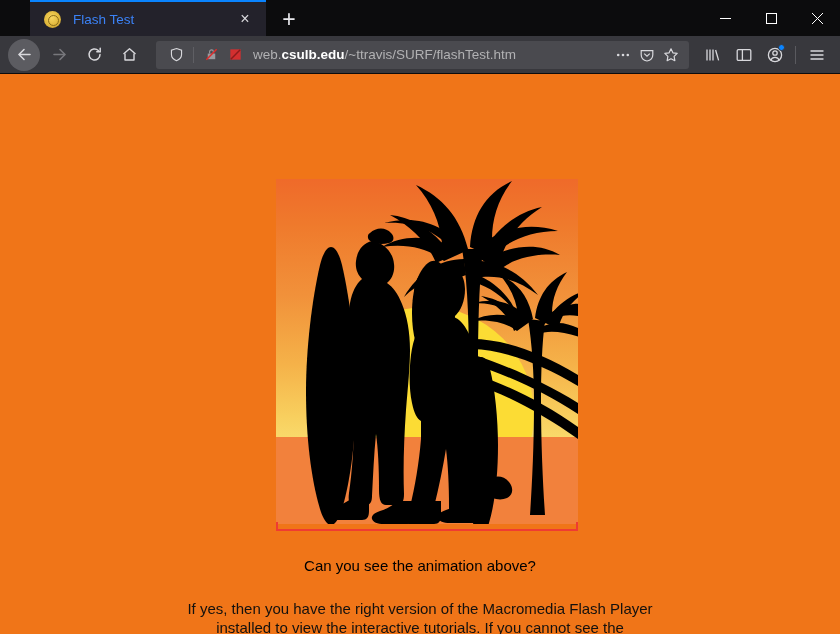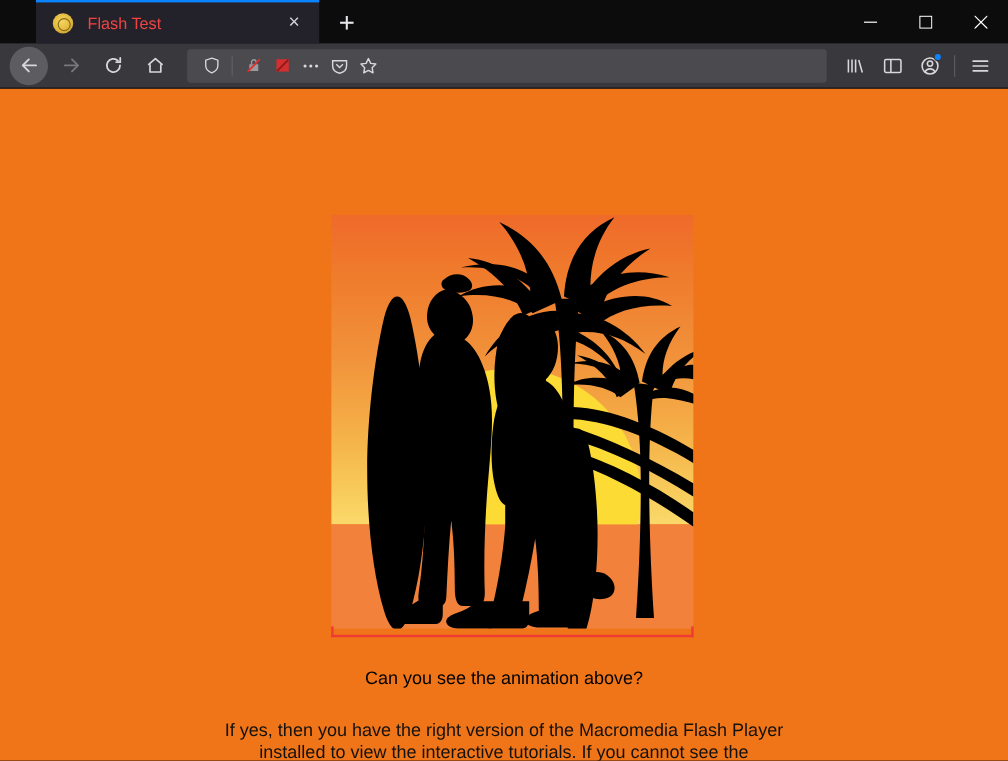--- a/index.html
+++ b/index.html
@@ -35,21 +35,21 @@
     margin-right: 12px;
   }
   .tab-favicon::after {
     content: "";
     position: absolute; left: 4px; top: 4px;
     width: 9px; height: 9px;
     border-radius: 50%;
     border: 1.5px solid #8a6c18;
   }
   .tab-title {
-    color: #ef4444; font-size: 13.5px;
+    color: #3b82f6; font-size: 13.5px;
     flex: 1 1 auto;
     white-space: nowrap; overflow: hidden; text-overflow: ellipsis;
   }
   .tab-close {
     width: 22px; height: 22px;
     display: flex; align-items: center; justify-content: center;
     color: #d7d7db; font-size: 16px; line-height: 1;
     border-radius: 3px;
   }
   .newtab {
@@ -263,20 +263,21 @@
       </svg>
     </span>
 
     <span class="ub-icon">
       <svg width="15" height="15" viewBox="0 0 16 16">
         <rect x="2.5" y="2.5" width="11" height="11" fill="#d32f2f"></rect>
         <path d="M3 13L13 3" stroke="#8d1b1b" stroke-width="1.6"></path>
       </svg>
     </span>
 
+    <span class="url-text"><span>web.</span><span class="host">csulb.edu</span><span>/~ttravis/SURF/flashTest.htm</span></span>
 
     <span class="url-right">
       <span class="ub-icon">
         <svg width="16" height="16" viewBox="0 0 16 16" fill="currentColor">
           <circle cx="3.2" cy="8" r="1.3"></circle>
             <circle cx="8" cy="8" r="1.3"></circle>
             <circle cx="12.8" cy="8" r="1.3"></circle>
         </svg>
       </span>
       <span class="ub-icon">

